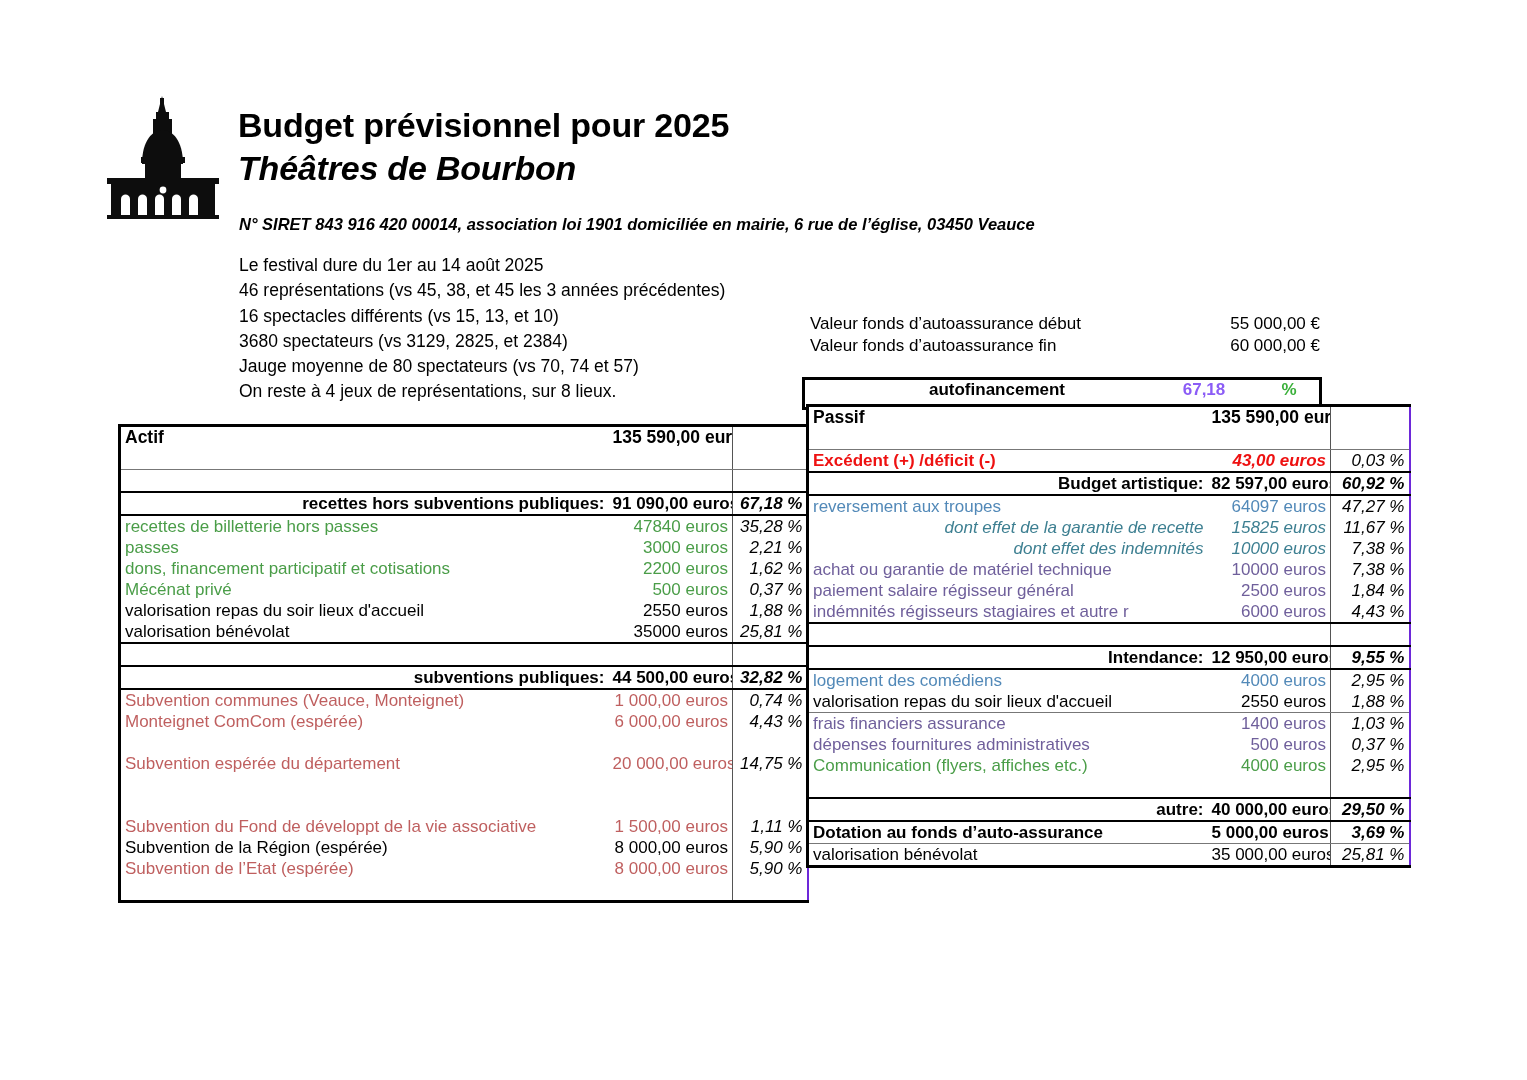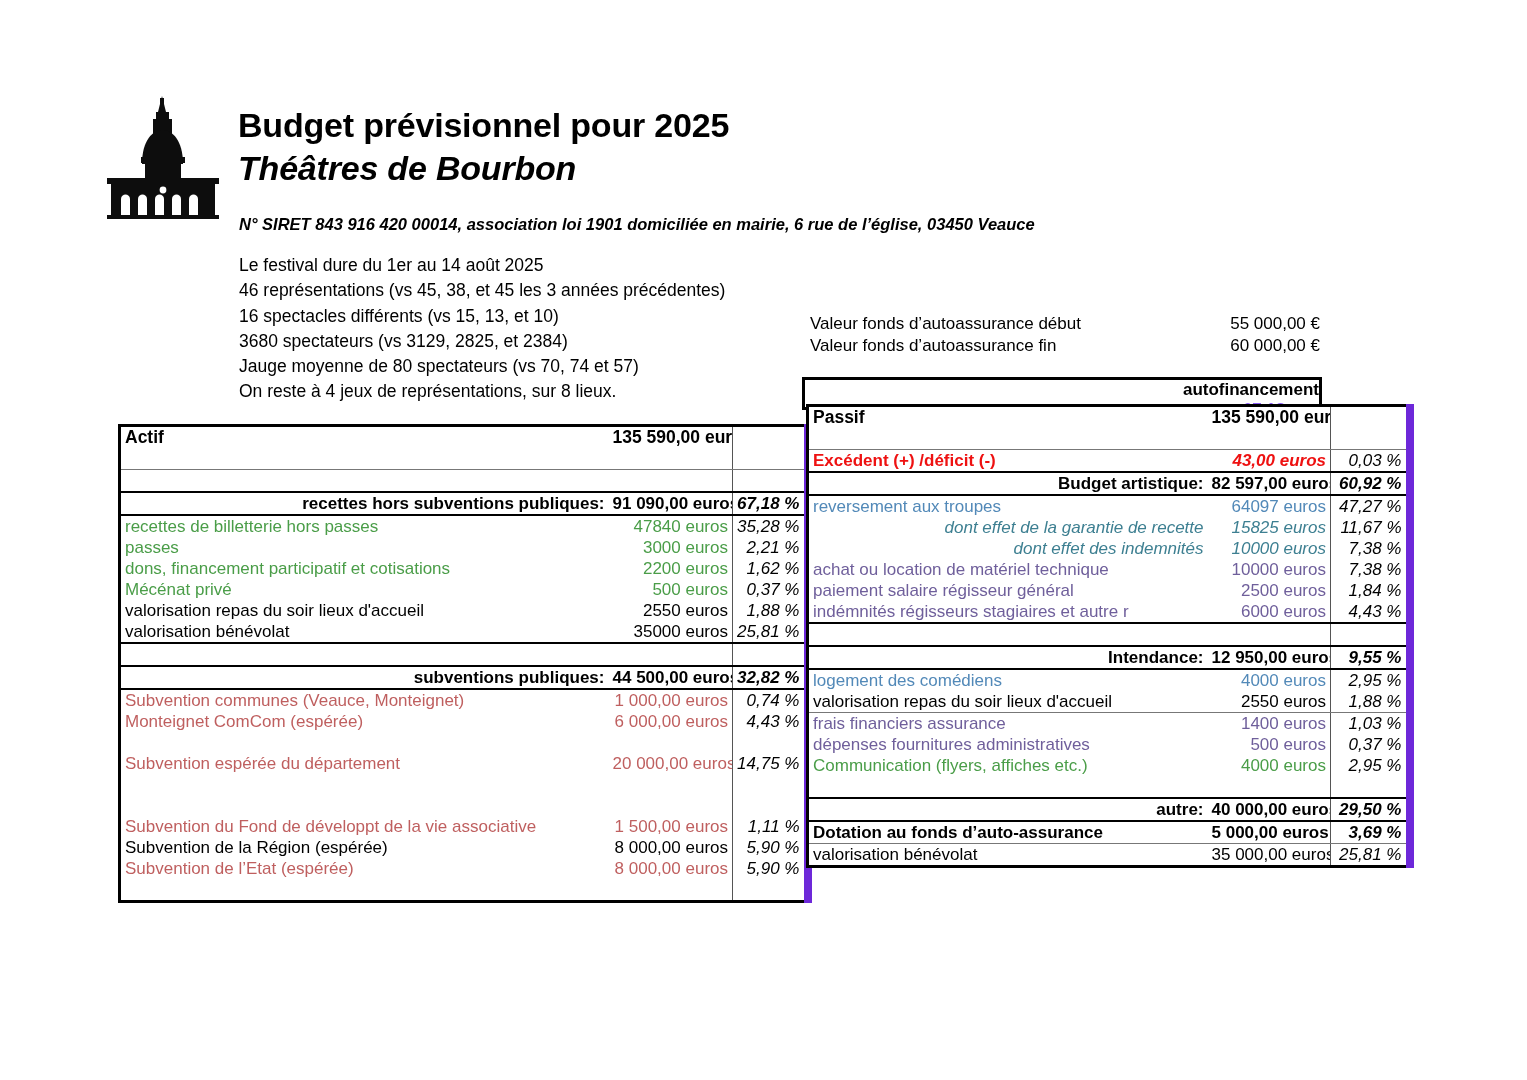--- a/index.html
+++ b/index.html
@@ -86,23 +86,22 @@
   #autofi-box {
     position: absolute;
     left: 802px;
     top: 377px;
     width: 520px;
     height: 33px;
     border: 3px solid #000;
     box-sizing: border-box;
     background: #fff;
     display: flex;
-    align-items: flex-end;
+    align-items: flex-start;
     font-size: 17px;
-    flex-direction: column;
   }
   #autofi-label {
     flex: 1;
     text-align: center;
     font-weight: bold;
     padding-left: 40px;
   }
   #autofi-value {
     width: 110px;
     text-align: center;
@@ -143,21 +142,21 @@
   
   #tbl-passif {
     left: 806px;
     top: 404px;
     width: 602px;
   }
   .c-pct { text-align: right; font-style: italic; }
 
   
   .bx-out-l { border-left: 3px solid #000; }
-  .bx-out-r { border-right: 8px solid #6d28d9; }
+  .bx-out-r { border-right: 2px solid #6d28d9; }
   .bx-out-t { border-top: 3px solid #000; }
   .bx-out-b { border-bottom: 3px solid #000; }
   .bd-r { border-right: 1.3px solid #555; }
   .bd-b { border-bottom: 1.3px solid #777; }
   .bd-b2 { border-bottom: 2.3px solid #000; }
 
   .bold { font-weight: bold; }
   .ital { font-style: italic; }
   .rt { text-align: right; }
 
@@ -412,21 +411,21 @@
       <td class="bx-out-l t-teal ital rt">dont effet de la garantie de recette</td>
       <td class="bd-r t-teal rt ital">15825 euros</td>
       <td class="bx-out-r c-pct">11,67 %</td>
     </tr>
     <tr>
       <td class="bx-out-l t-teal ital rt">dont effet des indemnités</td>
       <td class="bd-r t-teal rt ital">10000 euros</td>
       <td class="bx-out-r c-pct">7,38 %</td>
     </tr>
     <tr>
-      <td class="bx-out-l t-purple">achat ou location de matériel technique</td>
+      <td class="bx-out-l t-purple">achat ou garantie de matériel technique</td>
       <td class="bd-r t-purple rt">10000 euros</td>
       <td class="bx-out-r c-pct">7,38 %</td>
     </tr>
     <tr>
       <td class="bx-out-l t-purple">paiement salaire régisseur général</td>
       <td class="bd-r t-purple rt">2500 euros</td>
       <td class="bx-out-r c-pct">1,84 %</td>
     </tr>
     <tr>
       <td class="bx-out-l t-purple bd-b2">indémnités régisseurs stagiaires et autre r</td>

